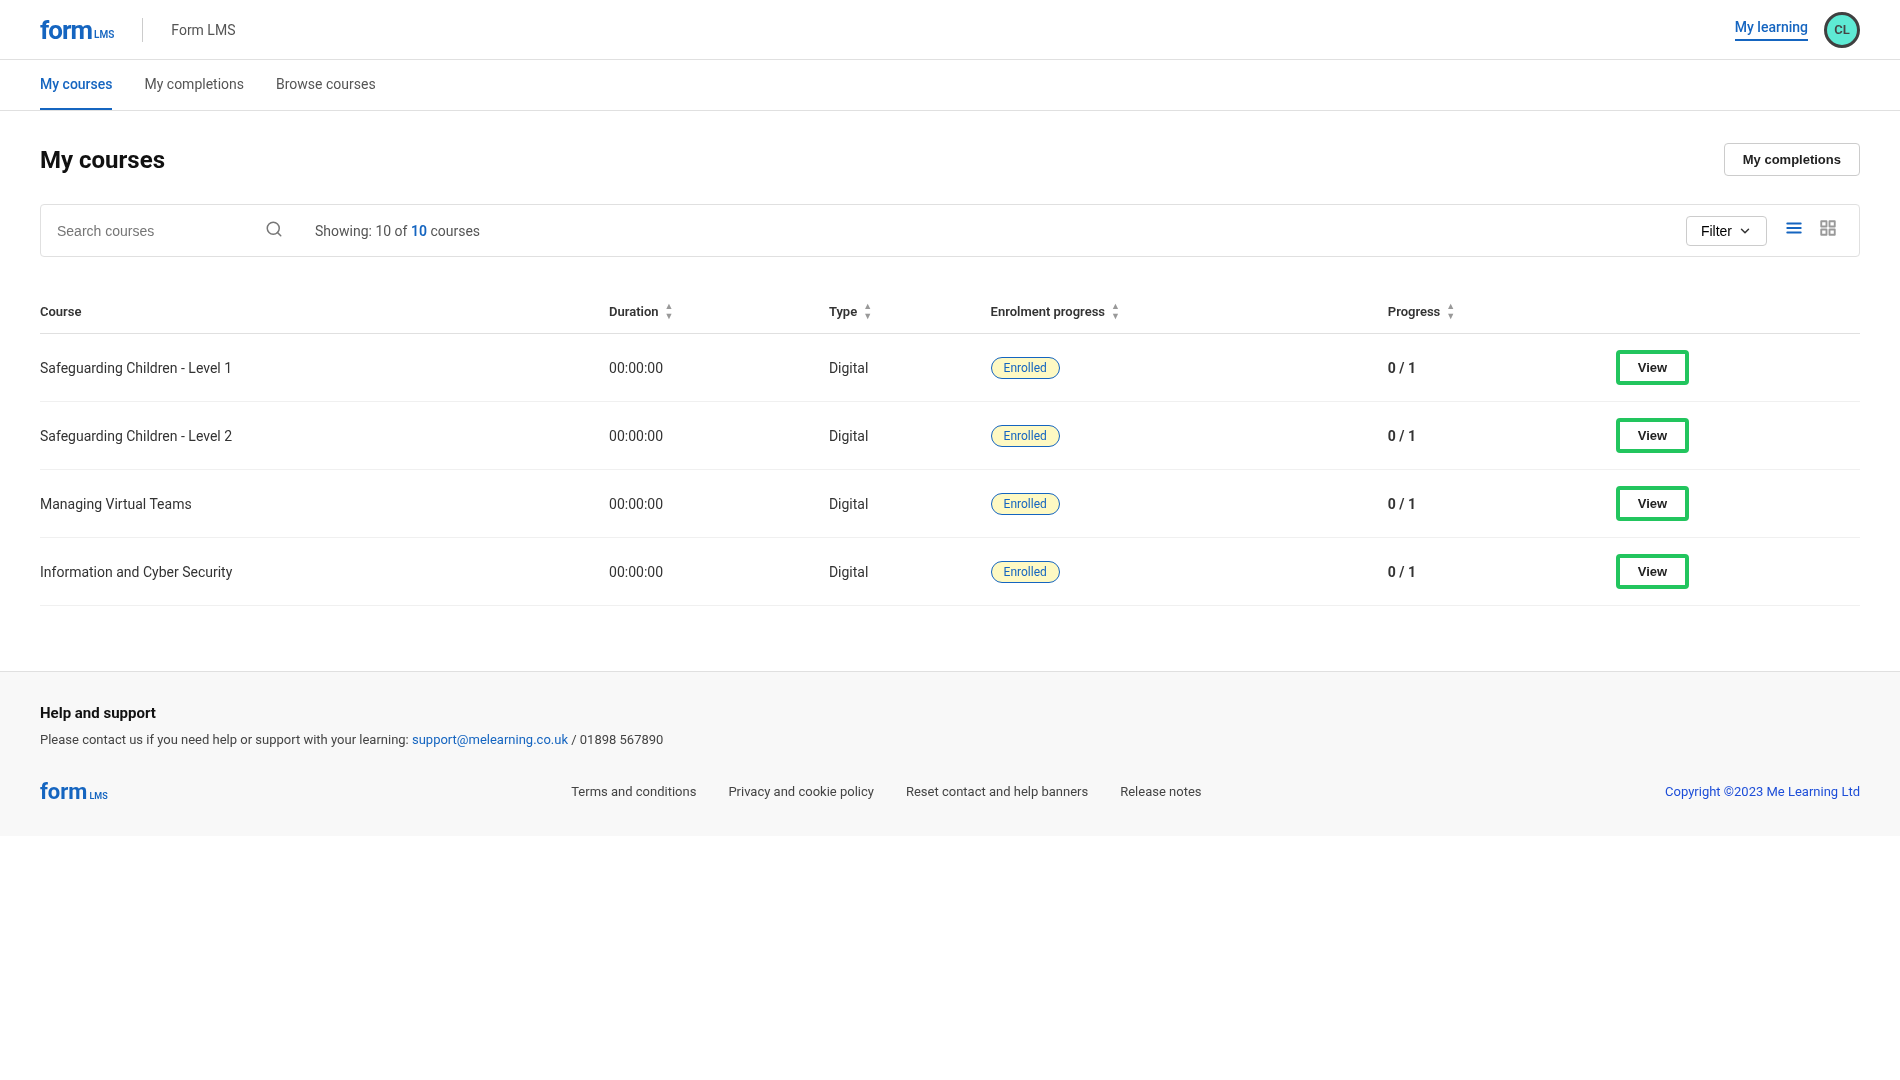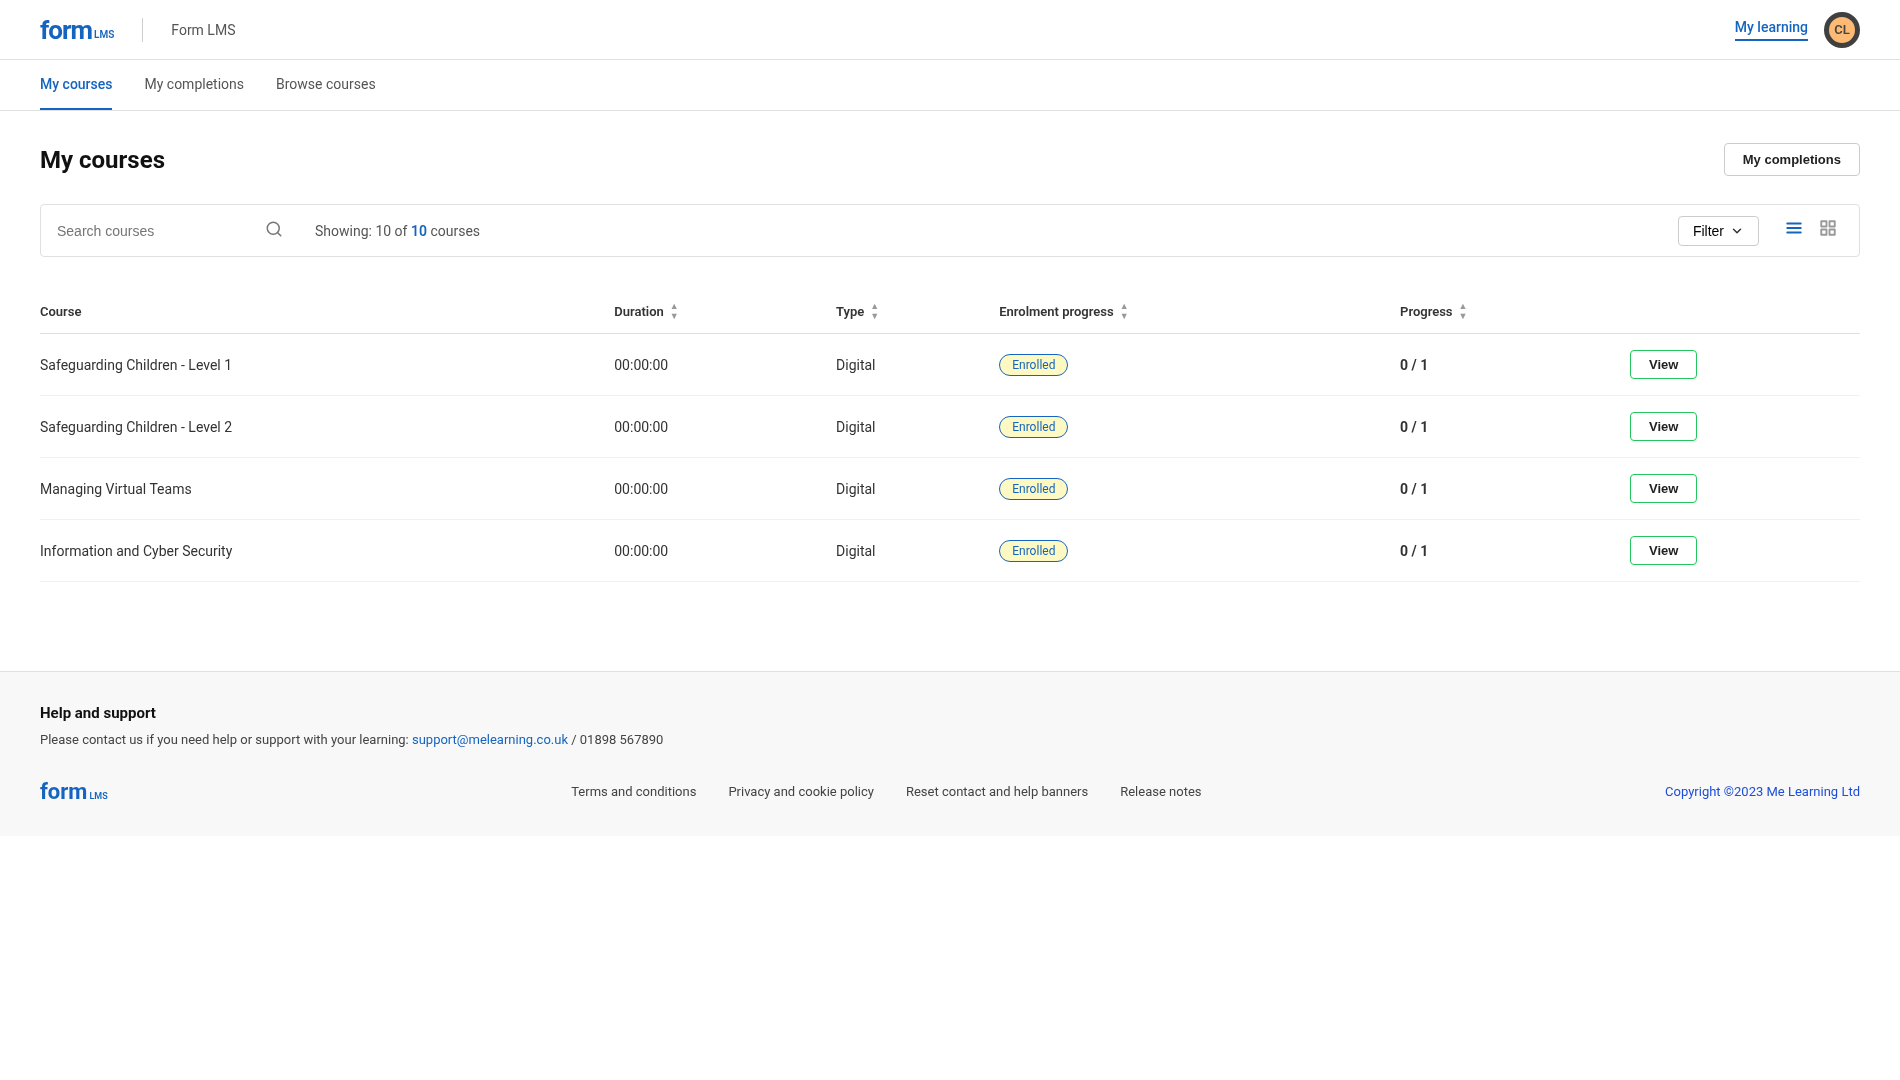--- a/index.html
+++ b/index.html
@@ -58,22 +58,22 @@
       font-weight: 500;
       text-decoration: none;
       padding-bottom: 4px;
       border-bottom: 2px solid #1565c0;
       cursor: pointer;
     }
     .avatar {
       width: 36px;
       height: 36px;
       border-radius: 50%;
-      border: 5px solid #404040;
-      background: #fdba74;
+      border: 3px solid #404040;
+      background: #5eead4;
       display: flex;
       align-items: center;
       justify-content: center;
       font-size: 13px;
       font-weight: 600;
       color: #444;
       cursor: pointer;
     }
 
     
@@ -163,21 +163,21 @@
       font-size: 14px;
       color: #555;
     }
     .showing-count {
       color: #1565c0;
       font-weight: 600;
     }
     .toolbar-right {
       display: flex;
       align-items: center;
-      gap: 20px;
+      gap: 12px;
     }
     .filter-btn {
       display: flex;
       align-items: center;
       gap: 6px;
       padding: 6px 14px;
       border: 1px solid #ccc;
       border-radius: 4px;
       background: #fff;
       cursor: pointer;
@@ -239,21 +239,21 @@
       color: #1565c0;
       font-size: 12px;
       background: #fef9c3;
     }
     .progress-cell {
       font-weight: 700;
       font-size: 14px;
     }
     .view-btn-table {
       padding: 6px 18px;
-      border: 1px solid #22c55e;
+      border: 4px solid #22c55e;
       background: #fff;
       border-radius: 4px;
       font-size: 13px;
       font-weight: 600;
       color: #222;
       cursor: pointer;
     }
 
     
     .footer {

